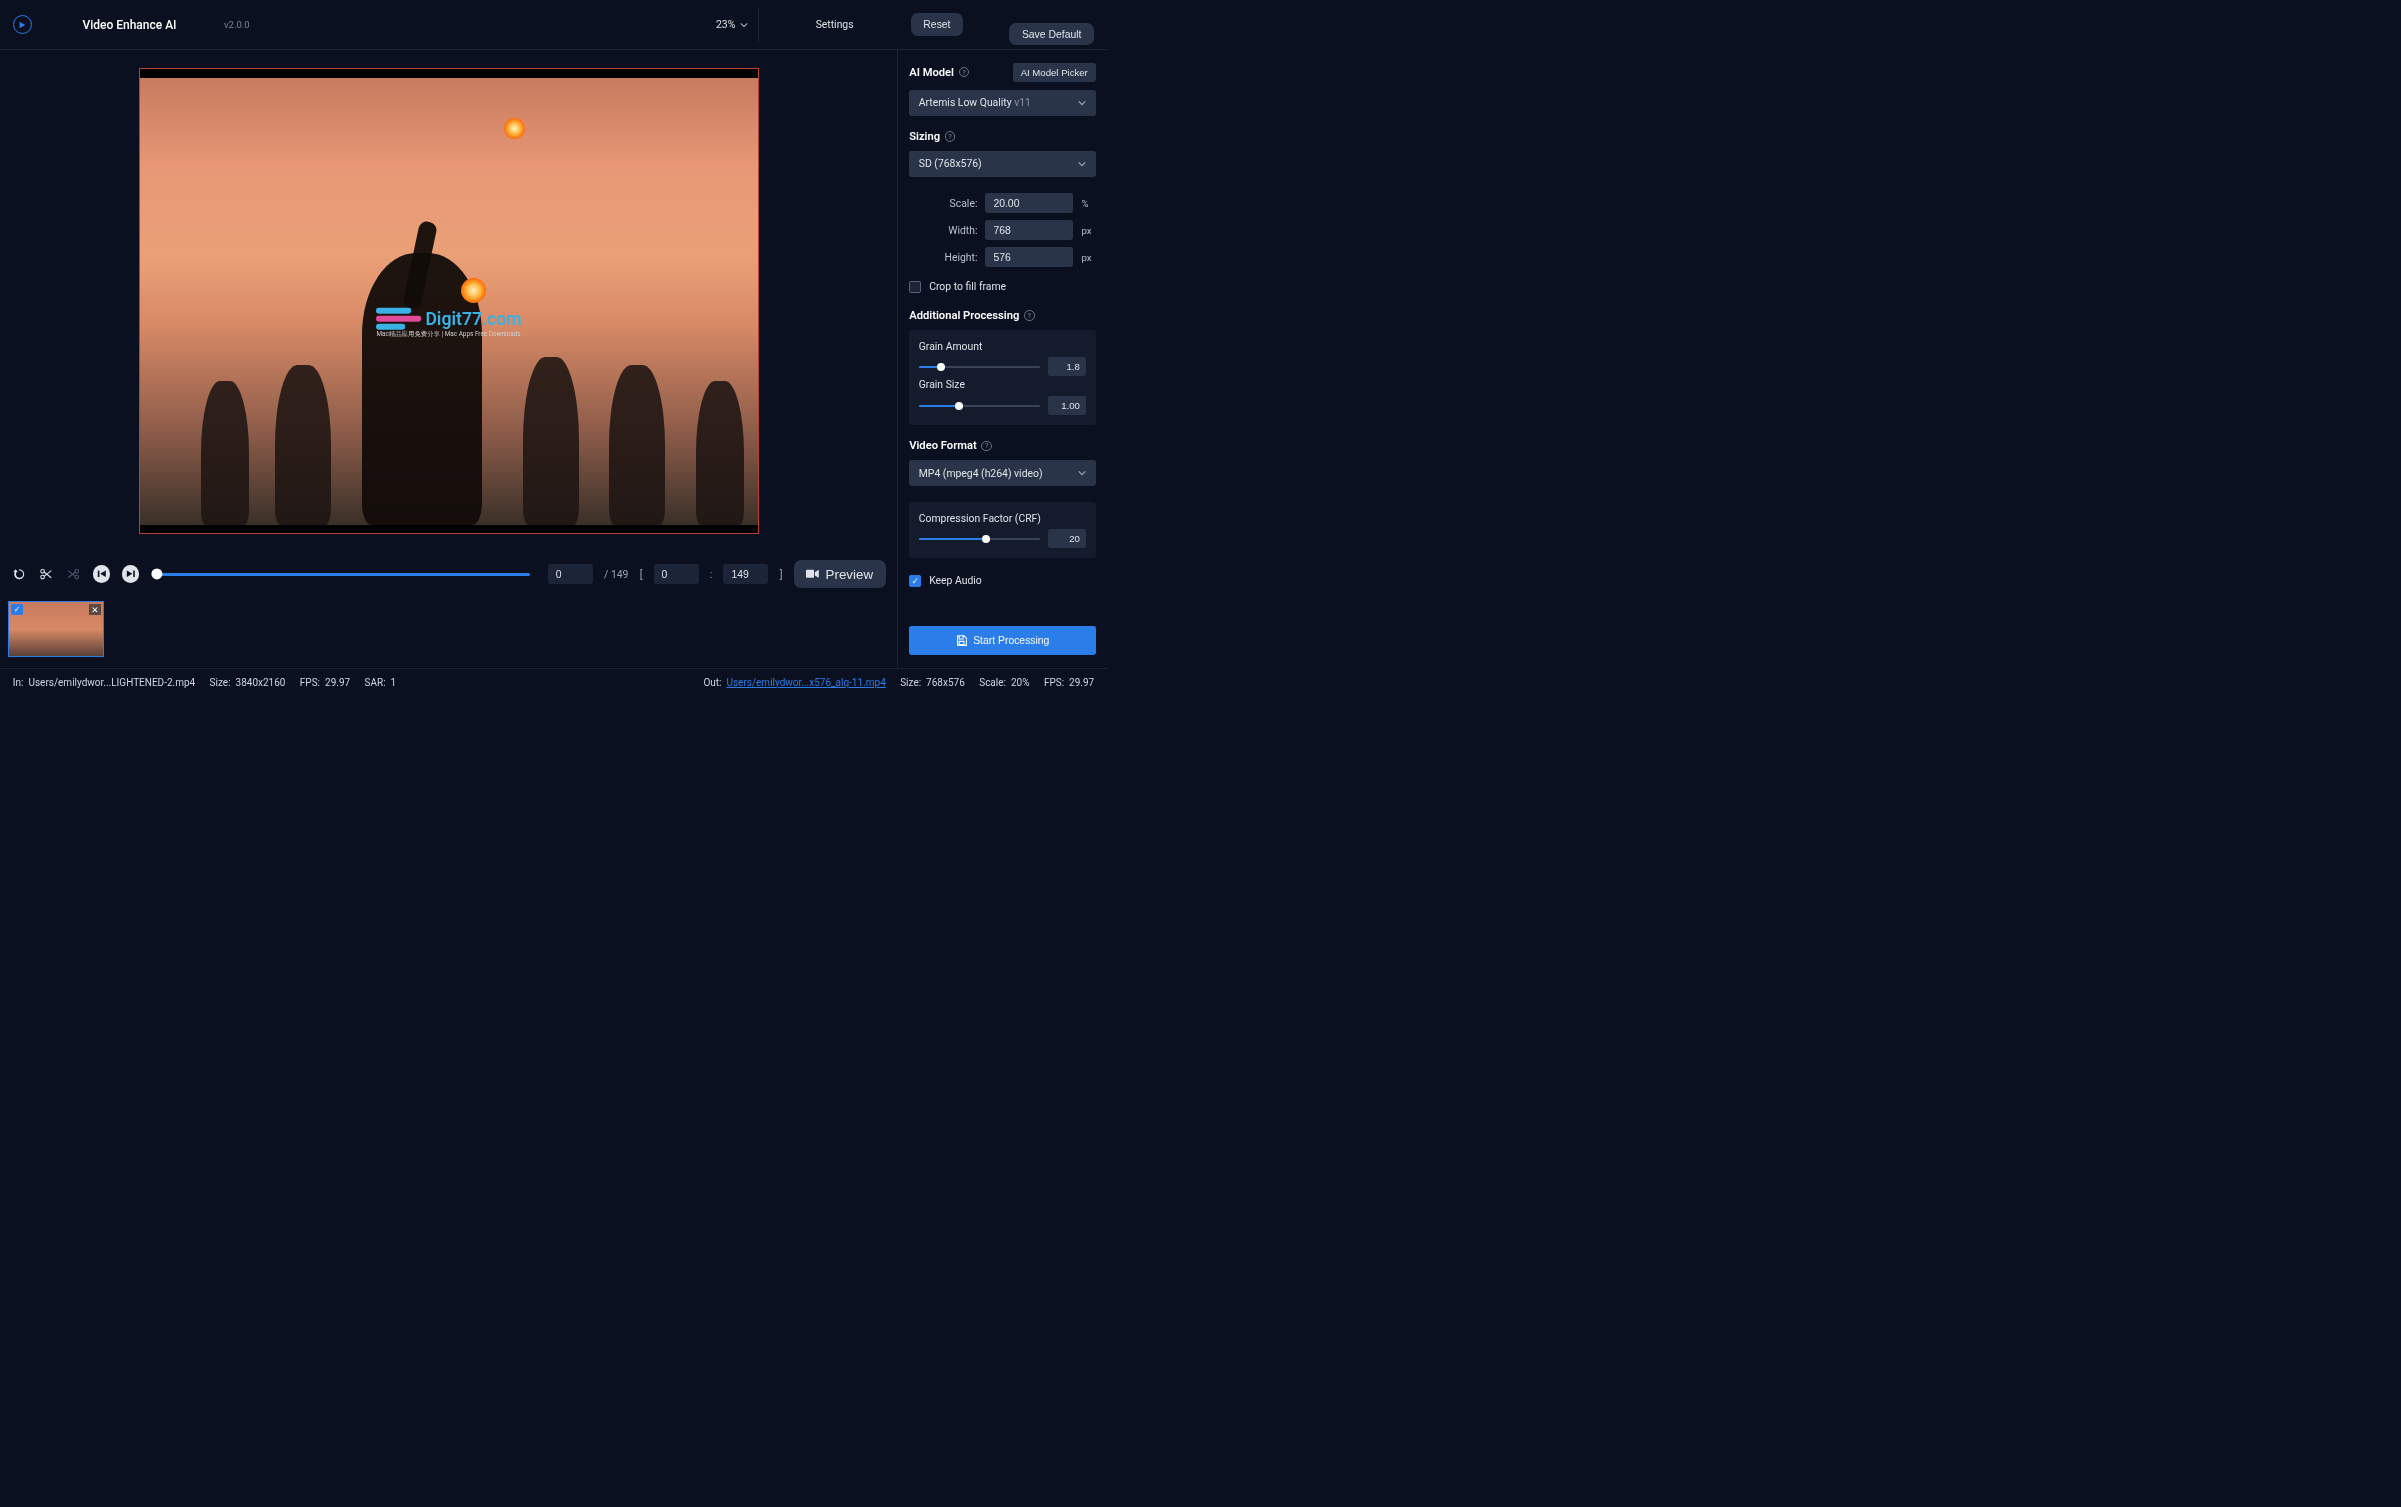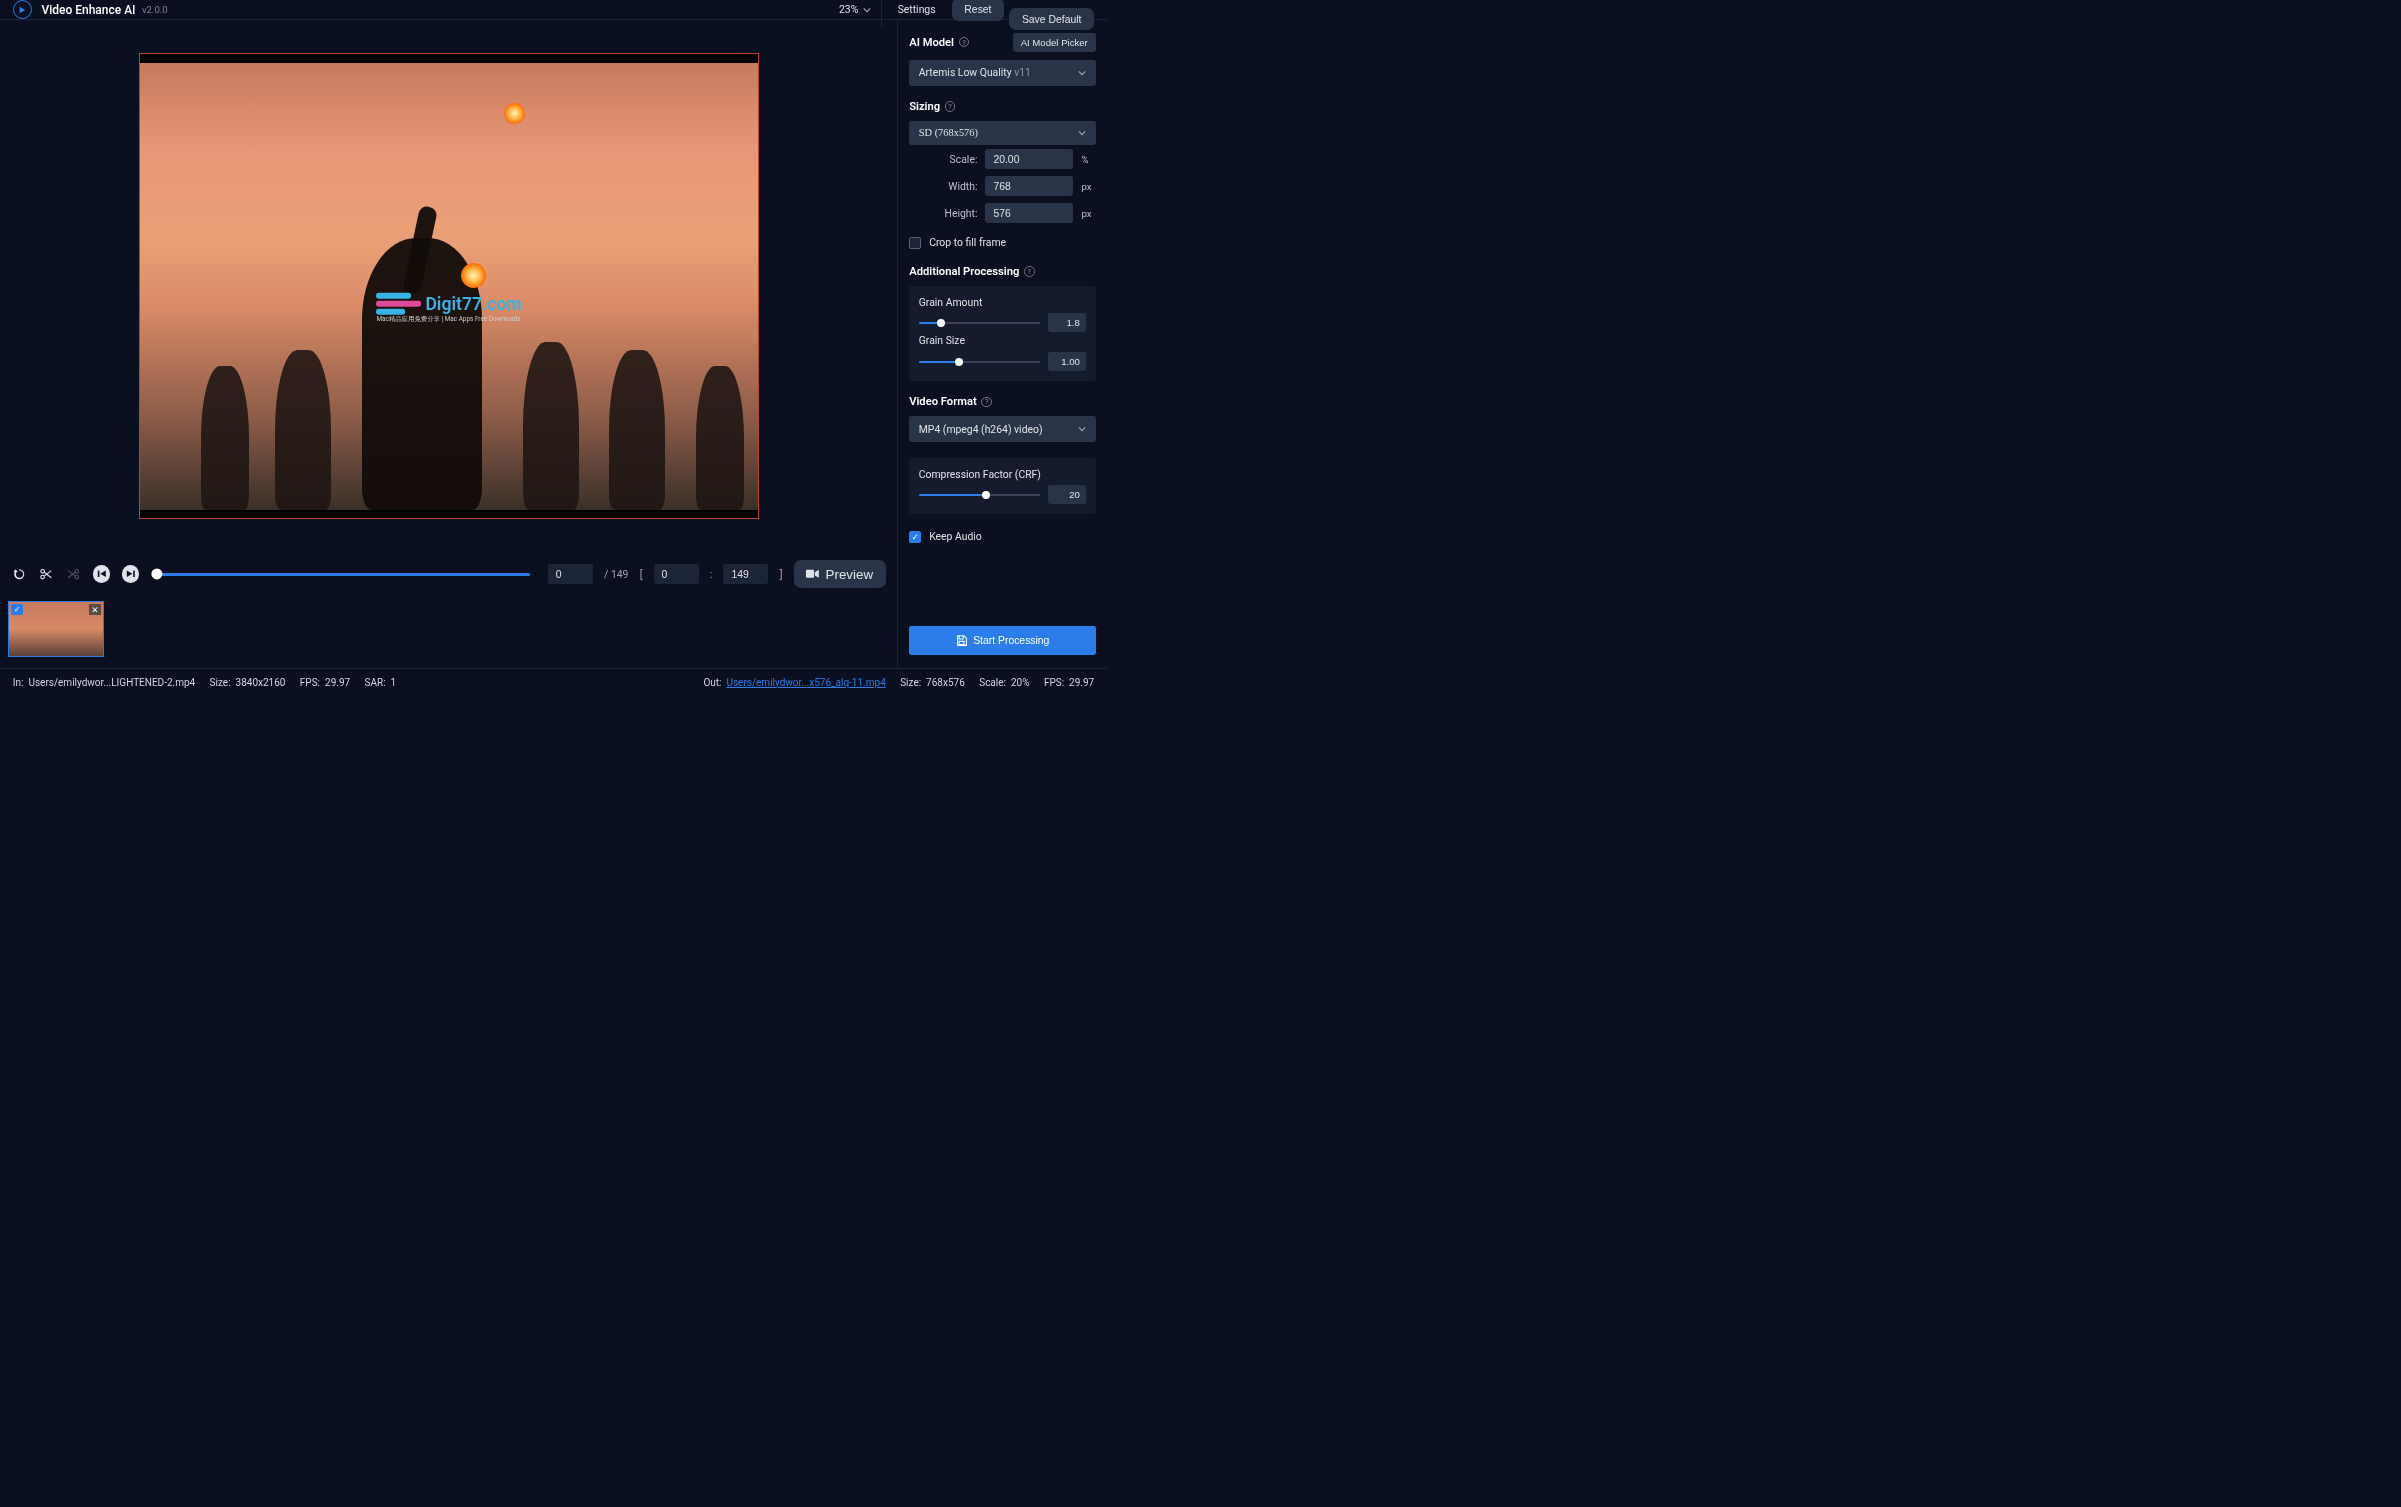--- a/index.html
+++ b/index.html
@@ -13,23 +13,24 @@
   height: 695px;
 }
 .app {
   display: flex;
   flex-direction: column;
   height: 695px;
 }
 .header {
   display: flex;
   align-items: center;
-  height: 20px;
+  height: 50px;
   padding: 0 12.8px;
   border-bottom: 0.8px solid #1a2438;
+  gap: 41px;
 }
 .logo {
   width: 19px; height: 19px;
   border: 1.6px solid #2b7de9;
   border-radius: 50%;
   display: flex; align-items:center; justify-content:center;
   margin-right: 9.6px;
 }
 .logo svg { width: 8px; height: 8px; }
 .app-title { font-size: 12px; font-weight: 500; color: #fff; }
@@ -470,21 +471,21 @@
             <path d="M1 3 L5 7 L9 3" stroke="#9aa3b5" stroke-width="1.5" fill="none"></path>
           </svg>
       </div>
 
       <div class="section-row">
         <div class="section-title">
           <span>Sizing</span>
           <span class="help-icon">?</span>
         </div>
       </div>
-      <div class="dropdown" style="margin-bottom:4px;font-family:Liberation Serif, serif;">
+      <div class="dropdown" style="margin-bottom:16px;">
         <span class="dd-text">SD (768x576)</span>
         <svg class="chevron" viewBox="0 0 10 10">
             <path d="M1 3 L5 7 L9 3" stroke="#9aa3b5" stroke-width="1.5" fill="none"></path>
           </svg>
       </div>
       <div class="field-row">
         <span class="field-label">Scale:</span>
         <input class="field-input" value="20.00" style="">
         <span class="field-unit">%</span>
       </div>

